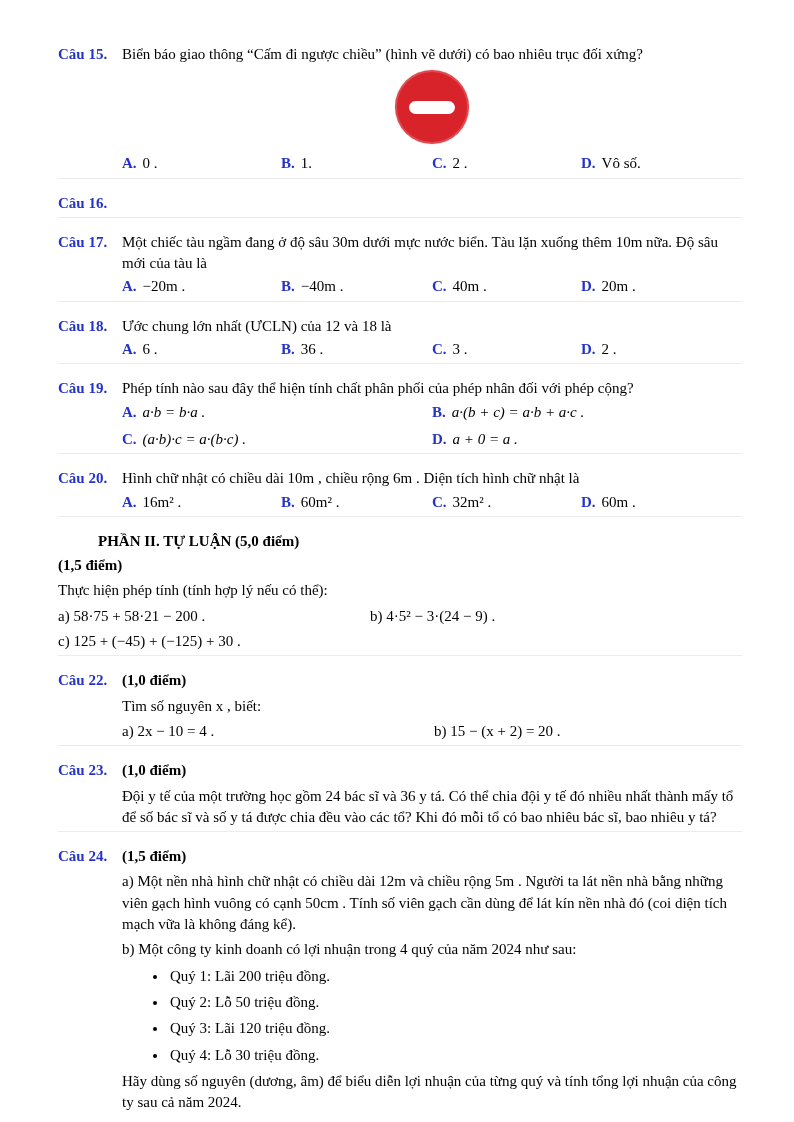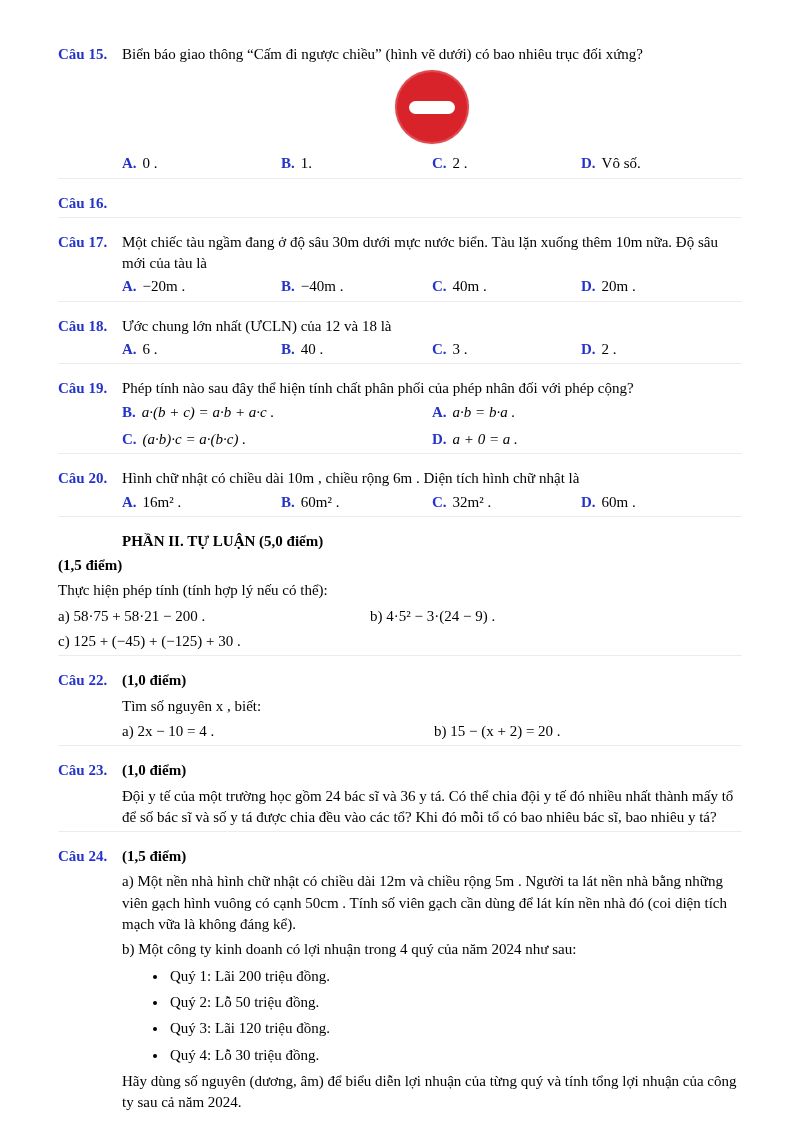--- a/index.html
+++ b/index.html
@@ -42,21 +42,21 @@
   
   .sign-wrap { display: flex; justify-content: center; padding: 5px 0 7px; }
   .sign {
     width: 74px; height: 74px; border-radius: 50%;
     background: var(--sign-red);
     display: flex; align-items: center; justify-content: center;
     box-shadow: inset 0 0 0 2px rgba(255,255,255,0.18), 0 0 0 1px rgba(0,0,0,0.05);
   }
   .sign-bar { width: 46px; height: 13px; border-radius: 7px; background: #fff; }
 
-  .part2-header { font-weight: bold; margin: 2px 0 3px 64px; }
+  .part2-header { font-weight: bold; margin: 2px 0 3px 40px; }
 
   ul.profit-list { margin: 2px 0 4px 46px; list-style-type: disc; }
   ul.profit-list li { margin: 5px 0; padding-left: 2px; }
 
   .footer-line { font-weight: bold; margin-top: 9px; letter-spacing: 0.5px; }
 </style>
 </head>
 <body>
 
 <div class="page">
@@ -95,34 +95,34 @@
       </div>
     </div>
   </section>
 
   <section class="q sep">
     <span class="qlabel">Câu 18.</span>
     <div class="qbody">
       <p>Ước chung lớn nhất (ƯCLN) của 12 và 18 là</p>
       <div class="opts4">
         <span><span class="ol">A.</span><span>6 .</span></span>
-        <span><span class="ol">B.</span><span>40 .</span></span>
+        <span><span class="ol">B.</span><span>36 .</span></span>
         <span><span class="ol">C.</span><span>3 .</span></span>
         <span><span class="ol">D.</span><span>2 .</span></span>
       </div>
     </div>
   </section>
 
   <section class="q sep">
     <span class="qlabel">Câu 19.</span>
     <div class="qbody">
       <p>Phép tính nào sau đây thể hiện tính chất phân phối của phép nhân đối với phép cộng?</p>
       <div class="opts2">
+        <span><span class="ol">A.</span><span class="math">a·b = b·a .</span></span>
         <span><span class="ol">B.</span><span class="math">a·(b + c) = a·b + a·c .</span></span>
-        <span><span class="ol">A.</span><span class="math">a·b = b·a .</span></span>
         <span><span class="ol">C.</span><span class="math">(a·b)·c = a·(b·c) .</span></span>
         <span><span class="ol">D.</span><span class="math">a + 0 = a .</span></span>
       </div>
     </div>
   </section>
 
   <section class="q sep">
     <span class="qlabel">Câu 20.</span>
     <div class="qbody">
       <p>Hình chữ nhật có chiều dài 10m , chiều rộng 6m . Diện tích hình chữ nhật là</p>

